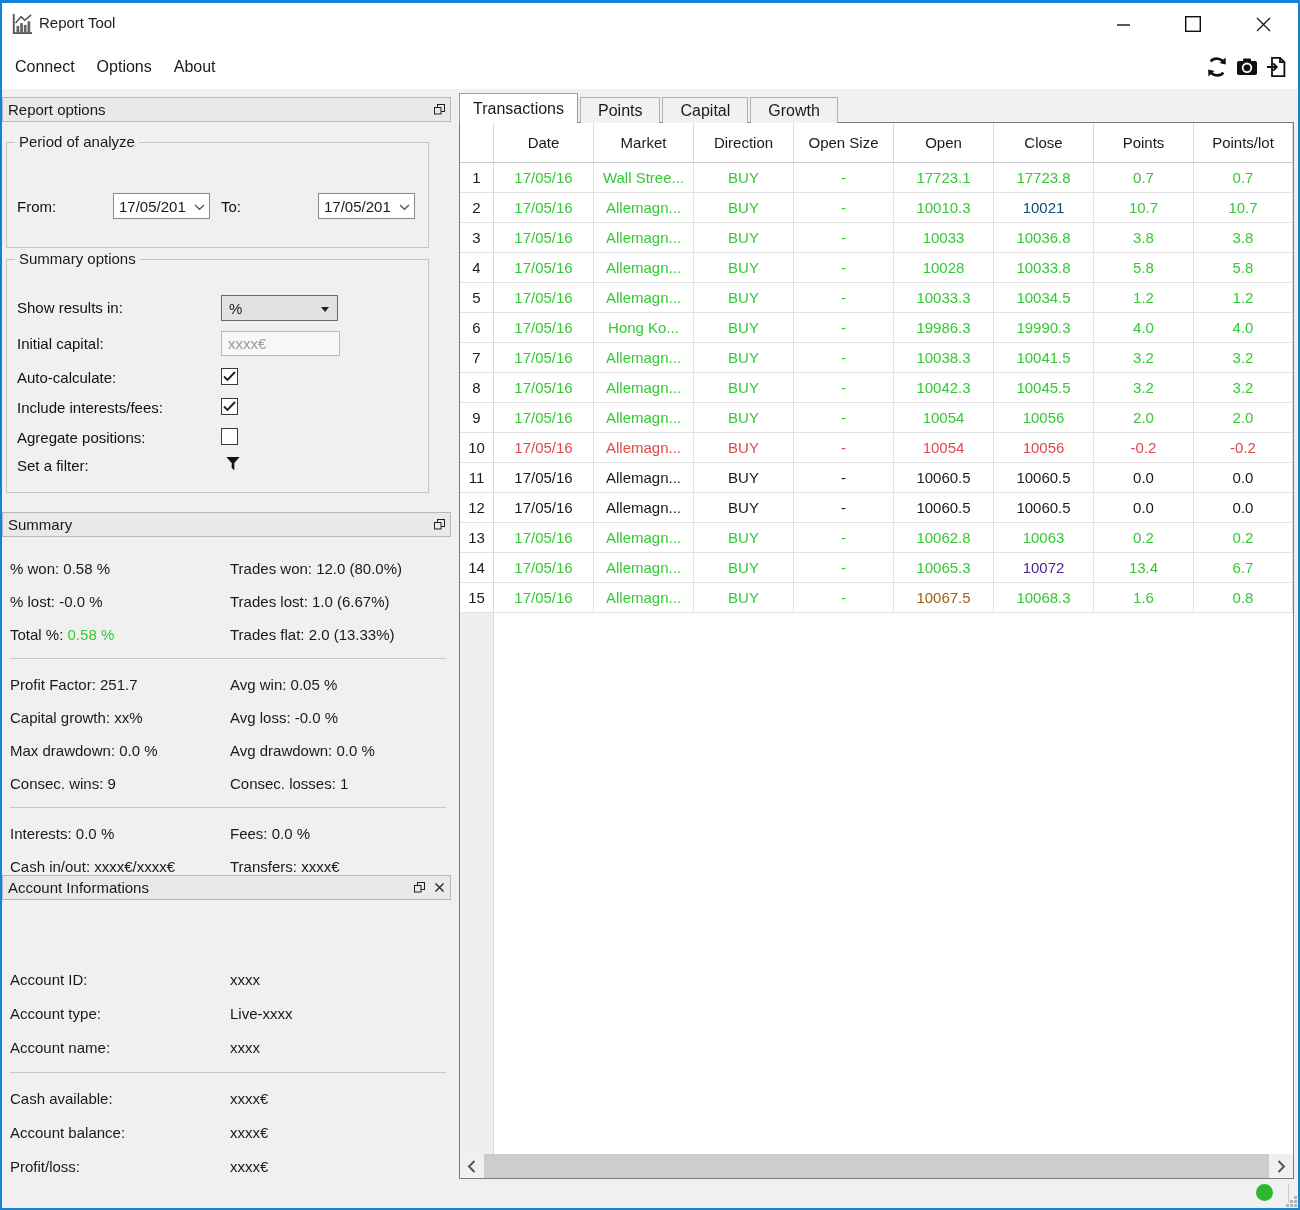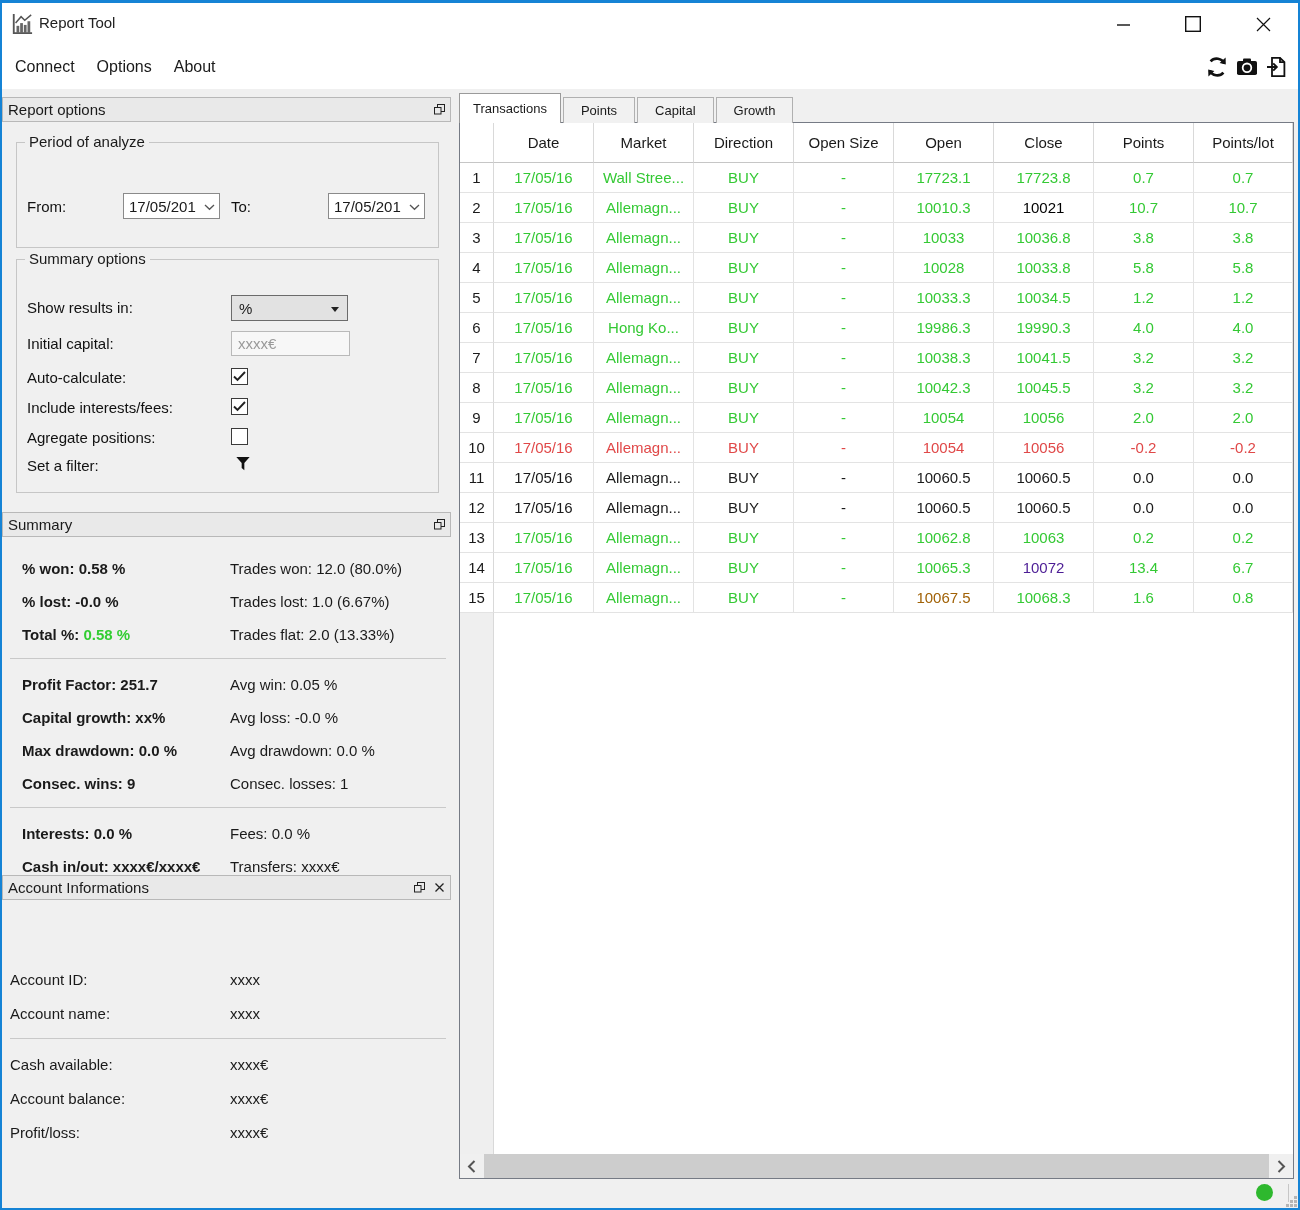--- a/index.html
+++ b/index.html
@@ -25,21 +25,21 @@
   
   .main { position:absolute; left:0; top:86px; right:0; bottom:29px; background:#f0f0f0; }
   
   .left-dock { position:absolute; left:0; top:0; width:450px; height:100%; }
   .panel-header { position:absolute; left:0; width:449px; height:25px; background:#e9e9e9;
     border:1px solid #b8b8b8; display:flex; align-items:center; }
   .panel-header .ph-title { padding-left:5px; font-size:15px; }
   .ph-btns { position:absolute; right:4px; top:0; height:100%; display:flex; align-items:center; gap:6px; }
   .ph-btn { width:14px; height:14px; display:flex; align-items:center; justify-content:center; font-size:12px; color:#222; }
   .hdr-report { top:8px; } .hdr-summary { top:423px; } .hdr-account { top:786px; }
-  .group { position:absolute; left:14px; width:423px; border:1px solid #c6c6c6; }
+  .group { position:absolute; left:4px; width:423px; border:1px solid #c6c6c6; }
   .group-title { position:absolute; top:-10px; left:8px; background:#f0f0f0; padding:0 4px; font-size:15px; }
   .grp-period { top:53px; height:106px; }
   .grp-sumopt { top:170px; height:234px; }
   .flabel { position:absolute; font-size:15px; color:#111; }
   .combo-date { position:absolute; width:97px; height:26px; background:#fff; border:1px solid #8a8a8a;
     display:flex; align-items:center; padding-left:5px; font-size:15px; }
   .combo-date svg { position:absolute; right:4px; top:10px; }
   .combo-grey { position:absolute; width:117px; height:26px; background:#e2e2e2; border:1px solid #6b6b6b;
     display:flex; align-items:center; padding-left:7px; font-size:15px; }
   .combo-grey .dd-arrow { position:absolute; right:8px; top:11px; width:0; height:0;
@@ -47,29 +47,29 @@
   .text-input-disabled { position:absolute; width:119px; height:25px; background:#f7f7f7; border:1px solid #b9b9b9;
     display:flex; align-items:center; padding-left:6px; font-size:15px; color:#9a9a9a; }
   .checkbox { position:absolute; width:17px; height:17px; background:#fff; border:1.5px solid #3a3a3a;
     display:flex; align-items:center; justify-content:center; }
   .filter-icon { position:absolute; width:20px; height:20px; }
   
   .stats-body { position:absolute; left:8px; right:6px; }
   .sum-body { top:463px; } .acc-body { top:874px; }
   .stat-row { position:relative; height:33px; }
   .acc-row  { position:relative; height:34px; }
-  .stat-cell-l { position:absolute; left:12px; line-height:33px;font-weight:bold; }
+  .stat-cell-l { position:absolute; left:0; line-height:33px; }
   .stat-cell-r { position:absolute; left:220px; line-height:33px; }
   .acc-label { position:absolute; left:0; line-height:34px; }
   .acc-value { position:absolute; left:220px; line-height:34px; }
   .sep { border:none; border-top:1px solid #c9c9c9; margin:7px 0 9px 0; }
   
   .tabbar { position:absolute; left:457px; top:4px; height:30px; display:flex; align-items:flex-end; z-index:2; }
   .tab { height:26px; line-height:25px; background:#f1f1f1; border:1px solid #b0b0b0; border-bottom:none;
-    padding:0 17px; margin-right:2px; font-size:13px; }
+    padding:0 17px; margin-right:2px; font-size:16px; }
   .tab.active { height:30px; line-height:29px; background:#fff; border-color:#9a9a9a; padding:0 13px; position:relative; z-index:3; }
   .table-frame { position:absolute; left:457px; top:33px; width:835px; height:1057px;
     border:1px solid #767b85; background:#fff; display:flex; flex-direction:column; z-index:1; }
   .thead { display:flex; height:40px; flex:none; }
   .th { border-right:1px solid #d9d9d9; border-bottom:1px solid #c6c6c6; background:#fff;
     display:flex; align-items:center; justify-content:center; font-size:15px; color:#1a1a1a; }
   .tr { display:flex; height:30px; flex:none; }
   .td { border-right:1px solid #e3e3e3; border-bottom:1px solid #e3e3e3;
     display:flex; align-items:center; justify-content:center; font-size:15px; }
   .rownum { width:34px; flex:none; background:#fff; border-right:1px solid #d9d9d9; border-bottom:1px solid #e3e3e3;
@@ -283,20 +283,24 @@
               </svg>
           </div>
         </div>
       </div>
       <div class="stats-body acc-body" id="account-body">
           <div class="acc-row">
             <span class="acc-label">Account ID:</span>
             <span class="acc-value">xxxx</span>
           </div>
           <div class="acc-row">
+            <span class="acc-label">Account type:</span>
+            <span class="acc-value">Live-xxxx</span>
+          </div>
+          <div class="acc-row">
             <span class="acc-label">Account name:</span>
             <span class="acc-value">xxxx</span>
           </div>
           <hr class="sep">
           <div class="acc-row">
             <span class="acc-label">Cash available:</span>
             <span class="acc-value">xxxx€</span>
           </div>
           <div class="acc-row">
             <span class="acc-label">Account balance:</span>
@@ -340,21 +344,21 @@
             <div class="td" style="width: 100px; flex: 0 0 auto; color: rgb(52, 201, 52);">0.7</div>
             <div class="td" style="width: 99px; flex: 0 0 auto; color: rgb(52, 201, 52);">0.7</div>
           </div>
           <div class="tr">
             <div class="rownum">2</div>
             <div class="td" style="width: 100px; flex: 0 0 auto; color: rgb(52, 201, 52);">17/05/16</div>
             <div class="td" style="width: 100px; flex: 0 0 auto; color: rgb(52, 201, 52);">Allemagn...</div>
             <div class="td" style="width: 100px; flex: 0 0 auto; color: rgb(52, 201, 52);">BUY</div>
             <div class="td" style="width: 100px; flex: 0 0 auto; color: rgb(52, 201, 52);">-</div>
             <div class="td" style="width: 100px; flex: 0 0 auto; color: rgb(52, 201, 52);">10010.3</div>
-            <div class="td" style="width: 100px; flex: 0 0 auto; color: #000000; text-align: right;">10021</div>
+            <div class="td" style="width: 100px; flex: 0 0 auto; color: #0c4a6e; text-align: right;">10021</div>
             <div class="td" style="width: 100px; flex: 0 0 auto; color: rgb(52, 201, 52);">10.7</div>
             <div class="td" style="width: 99px; flex: 0 0 auto; color: rgb(52, 201, 52);">10.7</div>
           </div>
           <div class="tr">
             <div class="rownum">3</div>
             <div class="td" style="width: 100px; flex: 0 0 auto; color: rgb(52, 201, 52);">17/05/16</div>
             <div class="td" style="width: 100px; flex: 0 0 auto; color: rgb(52, 201, 52);">Allemagn...</div>
             <div class="td" style="width: 100px; flex: 0 0 auto; color: rgb(52, 201, 52);">BUY</div>
             <div class="td" style="width: 100px; flex: 0 0 auto; color: rgb(52, 201, 52);">-</div>
             <div class="td" style="width: 100px; flex: 0 0 auto; color: rgb(52, 201, 52);">10033</div>

